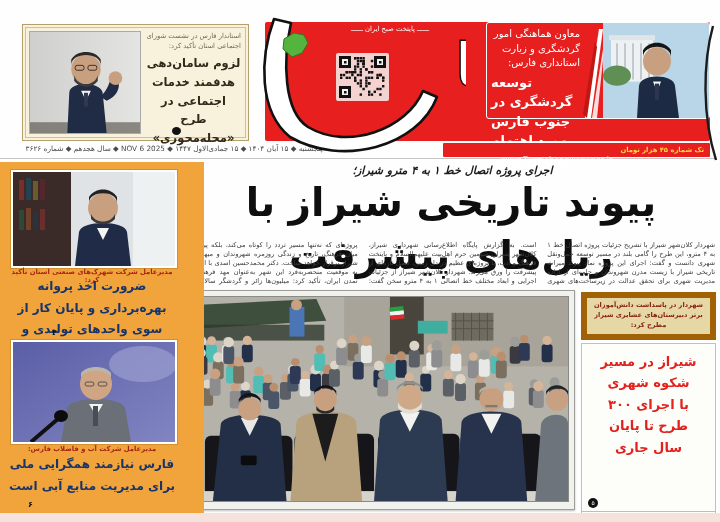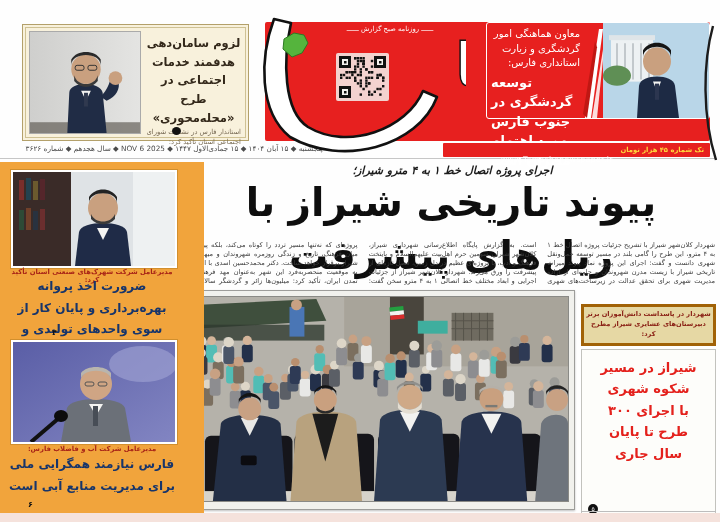--- a/index.html
+++ b/index.html
@@ -42,21 +42,21 @@
   #lead-headline{left:186px;top:177px;width:530px;text-align:center;font-size:39px;font-weight:bold;color:#0e0e0e;line-height:1.35;}
   #lead-body{left:190px;top:241px;width:525px;height:48px;column-count:3;column-gap:11px;direction:rtl;text-align:justify;
              font-size:6.6px;line-height:1.38;color:#3c3c3c;overflow:hidden;}
 
   
   #main-photo{left:186px;top:290px;width:389px;height:220px;background:#f1f1ed;border:1px solid #9d9d9a;padding:5px;box-sizing:border-box;box-shadow:0 1px 2px rgba(0,0,0,.25);}
   #main-photo svg{display:block;border:1px solid #8a8a86;box-sizing:border-box;}
 
   
   #right-block{left:581px;top:292px;width:135px;height:216px;}
-  #rb-kicker{background:#e6d8a4;border:3px solid #a16207;padding:3px 2px;font-size:6.6px;font-weight:bold;color:#8a2015;text-align:center;line-height:1.5;margin-top:12px;}
+  #rb-kicker{background:#e6d8a4;border:6px solid #a16207;padding:3px 2px;font-size:6.6px;font-weight:bold;color:#8a2015;text-align:center;line-height:1.5;}
   #rb-white{position:relative;margin-top:3px;background:#fdfdfa;border:1px solid #c2c2bd;height:172px;box-sizing:border-box;padding-top:7px;}
   .rb-line{text-align:center;font-size:13px;font-weight:bold;color:#e4211c;line-height:1.66;}
   #rb-ref{position:absolute;left:6px;bottom:6px;width:10px;height:10px;background:#111;border-radius:50%;color:#fff;font-size:6px;text-align:center;line-height:10px;}
   #rb-rule{left:581px;top:511px;width:135px;height:1px;background:#bdbdbd;}
 
   
   #left-sidebar{left:0;top:162px;width:204px;height:351px;background:#f1a43c;}
   .sb-photo{position:absolute;left:11px;width:162px;border:2px solid #fff;box-shadow:0 0 0 1px #d18f2e;box-sizing:content-box;}
   .sb-kicker{position:absolute;left:4px;width:176px;text-align:center;font-size:6.8px;font-weight:bold;color:#a82417;}
   .sb-headline{position:absolute;left:4px;width:176px;text-align:center;font-size:12px;font-weight:bold;color:#17356b;line-height:1.8;}
@@ -65,22 +65,22 @@
   #bottom-strip{left:0;top:513px;width:720px;height:9px;background:#f5e2dc;}
 </style>
 </head>
 <body>
 
 <div id="page">
 
   <div class="abs" id="topleft-box">
     <div id="topleft-inner">
       <div id="topleft-text">
+        <div id="topleft-kicker">استاندار فارس در نشست شورای اجتماعی استان تأکید کرد:</div>
         <div id="topleft-headline">لزوم سامان‌دهی هدفمند خدمات اجتماعی در طرح «محله‌محوری»</div>
-        <div id="topleft-kicker">استاندار فارس در نشست شورای اجتماعی استان تأکید کرد:</div>
         <div class="dot-marker" style="position:absolute;left:28px;bottom:2px;"></div>
       </div>
       <svg id="topleft-photo" viewBox="0 0 112 103" preserveAspectRatio="none">
         <defs>
             <linearGradient id="g1" x1="0" y1="0" x2="1" y2="0">
           <stop offset="0" stop-color="#cfcfcd"></stop>
               <stop offset="1" stop-color="#e4e4e2"></stop>
             </linearGradient>
           </defs>
         <rect width="112" height="103" fill="url(#g1)"></rect>
@@ -96,21 +96,21 @@
         <path d="M78,70 C88,66 92,58 90,50 L82,48 C80,56 76,62 72,66 Z" fill="#202c45"></path>
         <circle cx="87" cy="47" r="7" fill="#c9a07f"></circle>
       </svg>
     </div>
   </div>
 
   <div class="abs" id="dateline">پنجشنبه ◆ ۱۵ آبان ۱۴۰۴ ◆ ۱۵ جمادی‌الاول ۱۴۴۷ ◆ 2025 NOV 6 ◆ سال هجدهم ◆ شماره ۳۶۲۶</div>
   <div class="abs" id="top-rule"></div>
 
   <div class="abs" id="masthead-red">
-    <div class="abs" id="tagline">ــــــ روزنامه صبح گزارش ــــــ</div>
+    <div class="abs" id="tagline">ــــــ پایتخت صبح ایران ــــــ</div>
 
     <svg class="abs" id="qr-svg" width="53" height="48" viewBox="0 0 53 48">
       <rect width="53" height="48" rx="2" fill="#f4f2ee" opacity=".85"></rect>
       <g id="qr-finders" fill="#111">
         <rect x="3" y="3" width="12" height="12"></rect>
           <rect x="38" y="3" width="12" height="12"></rect>
           <rect x="3" y="33" width="12" height="12"></rect>
       </g>
       <g fill="#f4f2ee">
         <rect x="6" y="6" width="6" height="6"></rect>

